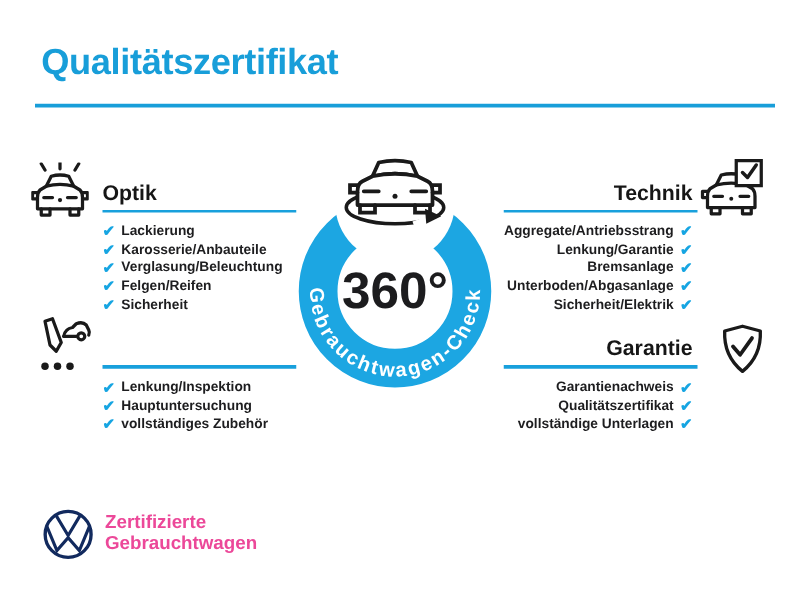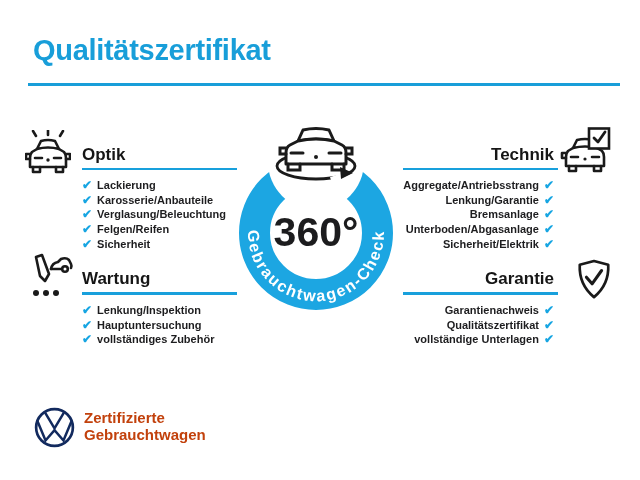--- a/index.html
+++ b/index.html
@@ -11,21 +11,21 @@
   .sec-title{position:absolute;font-size:17px;font-weight:bold;color:#161616;}
   .sec-title.right{}
   .sec-rule{position:absolute;width:155px;height:2.5px;background:#18A0DC;}
   .list{position:absolute;display:flex;flex-direction:column;}
   .list.right{align-items:flex-end;}
   .row{display:flex;align-items:center;gap:5px;height:14.6px;}
   .chk{color:#16A5E2;font-size:12px;font-weight:900;line-height:1;}
   .lbl{font-size:11px;font-weight:700;color:#1D1D1F;white-space:nowrap;text-align:center;}
   .icon{position:absolute;}
   .footer-text{position:absolute;left:84px;top:409px;font-size:15px;line-height:1.16;
-               font-weight:bold;color:#c2410c;}
+               font-weight:bold;color:#ec4899;}
   svg text{font-family:"Liberation Sans",sans-serif;}
 </style>
 </head>
 <body>
 
 <div class="canvas">
 
   <h1 class="title">Qualitätszertifikat</h1>
   <div class="rule-top"></div>
 
@@ -74,21 +74,20 @@
     <g stroke="#1a1a1a" stroke-width="2.6" fill="none" stroke-linecap="round" stroke-linejoin="round">
       <path d="M8,4 L14,2 L21,21 L17,28 L12,23 Z"></path>
       <path d="M23,16 Q24,10 30,9 L33,6 Q38,4 41,7 L43,11 Q44,13 43,15"></path>
       <path d="M23,16 L33,16"></path>
       <circle cx="37" cy="16" r="2.8"></circle>
     </g>
     <circle cx="8" cy="40" r="3" fill="#1a1a1a"></circle>
     <circle cx="18" cy="40" r="3" fill="#1a1a1a"></circle>
     <circle cx="28" cy="40" r="3" fill="#1a1a1a"></circle>
   </svg>
-  <div class="sec-title" style="left:82px;top:269px">Wartung</div>
   <div class="sec-rule" style="left:82px;top:292px"></div>
   <div class="list" style="left:82px;top:303px">
 
       <div class="row">
         <span class="chk">✔</span>
         <span class="lbl">Lenkung/Inspektion</span>
       </div>
 
       <div class="row">
         <span class="chk">✔</span>

